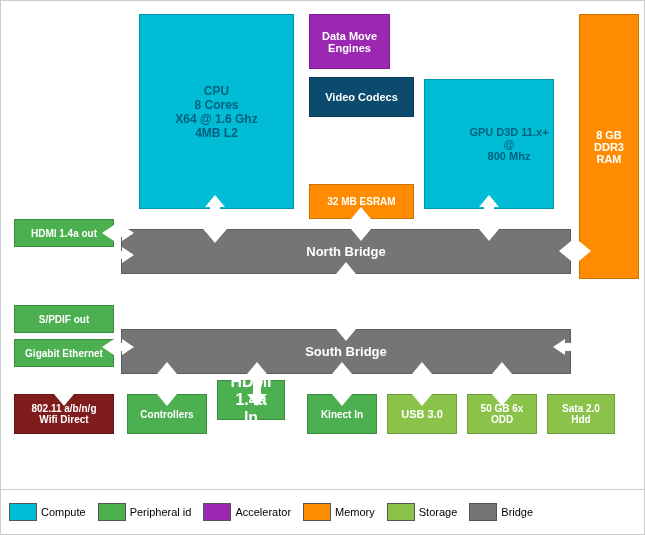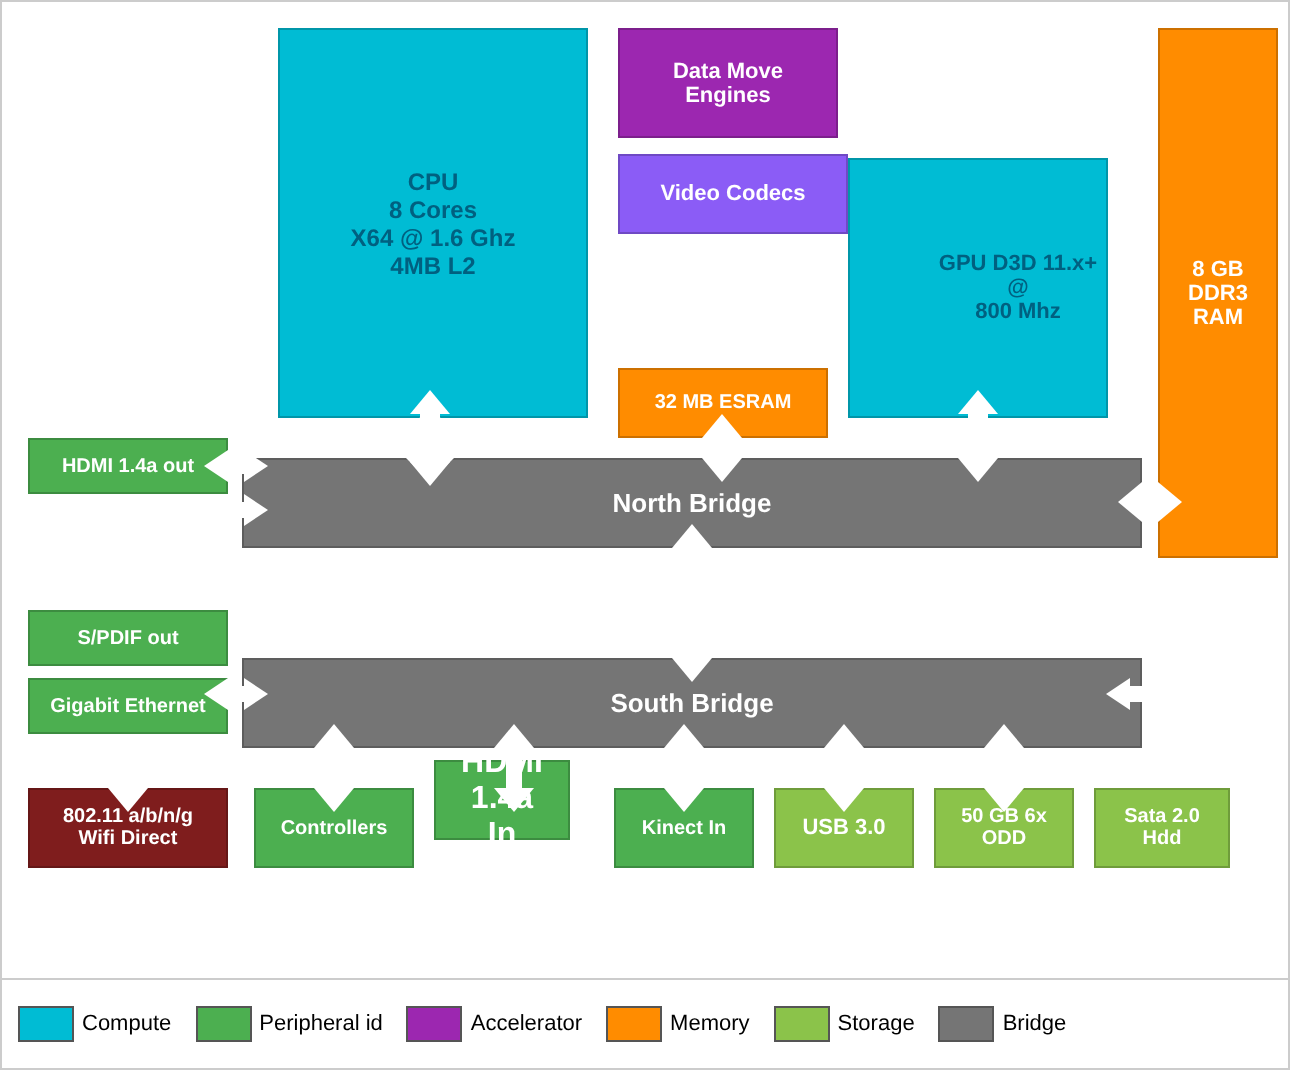--- a/index.html
+++ b/index.html
@@ -96,31 +96,31 @@
       width: 60px;
       height: 265px;
       font-size: 11px;
     }
 
     
     .dme-block {
       background: #9c27b0;
       left: 300px;
       top: 5px;
-      width: 110px;
+      width: 81px;
       height: 55px;
       font-size: 11px;
     }
 
     
     .vc-block {
-      background: #8b5cf6;
+      background: #0c4a6e;
       left: 300px;
       top: 68px;
-      width: 115px;
+      width: 105px;
       height: 40px;
       font-size: 11px;
     }
 
     
     .ac-block {
       background: #9c27b0;
       left: 300px;
       top: 116px;
       width: 105px;

